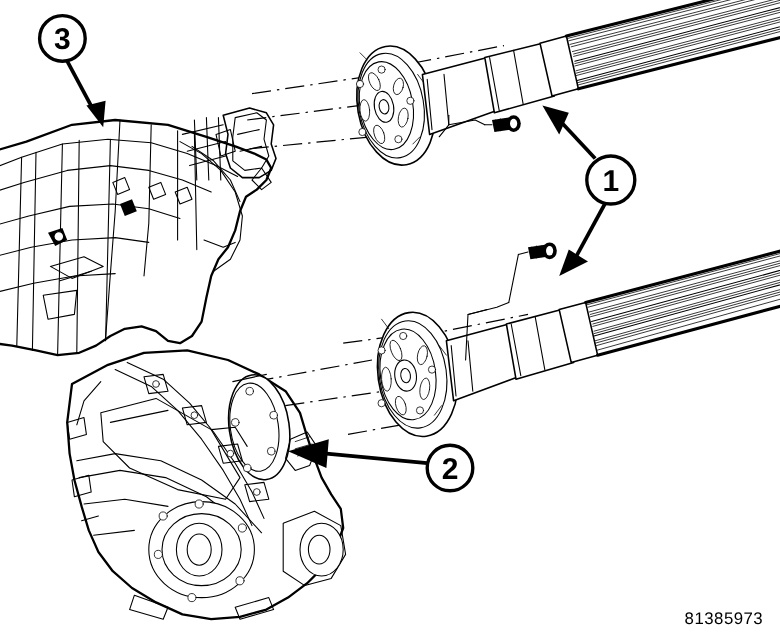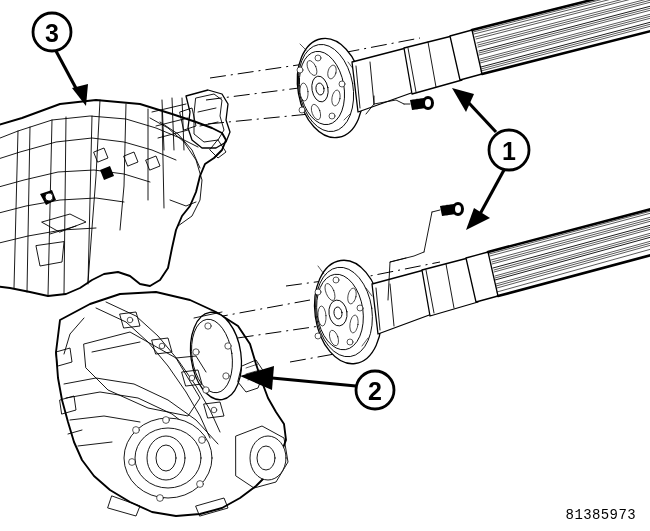--- a/index.html
+++ b/index.html
@@ -18,21 +18,21 @@
   #diagram-svg{
     position:absolute;
     left:0; top:0;
     width:650px;
     height:531px;
   }
   .figure-number{
     position:absolute;
     right:14px;
     bottom:8px;
-    font-family:Liberation Mono, monospace;
+    font-family:Liberation Sans, sans-serif;
     font-size:14px;
     letter-spacing:0.4px;
     color:#000000;
     user-select:text;
   }
   
   .ln{fill:none;stroke:#000;stroke-width:1.3;stroke-linejoin:round;stroke-linecap:round;}
   .ln-thin{fill:none;stroke:#000;stroke-width:0.9;stroke-linejoin:round;stroke-linecap:round;}
   .ln-hair{fill:none;stroke:#000;stroke-width:0.65;stroke-linejoin:round;stroke-linecap:round;}
   .ln-hvy{fill:none;stroke:#000;stroke-width:2.6;stroke-linejoin:round;stroke-linecap:round;}

